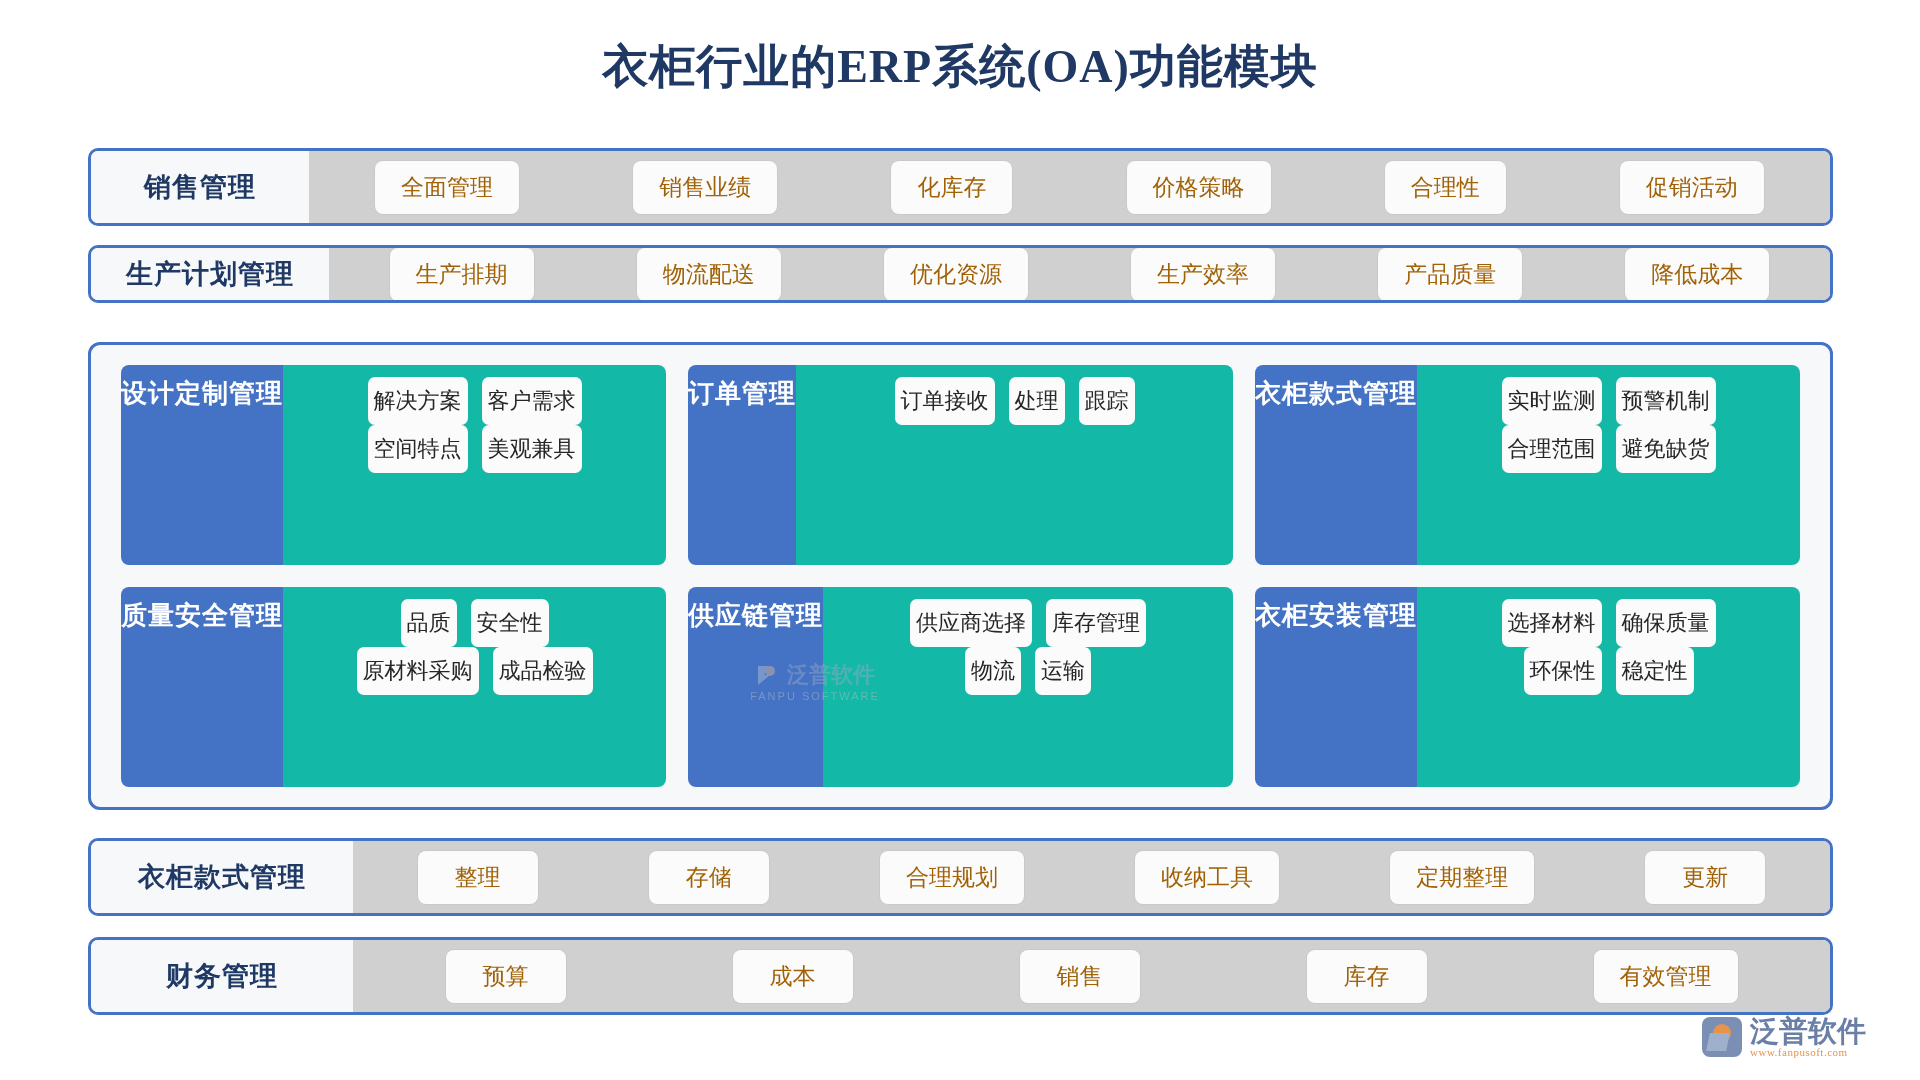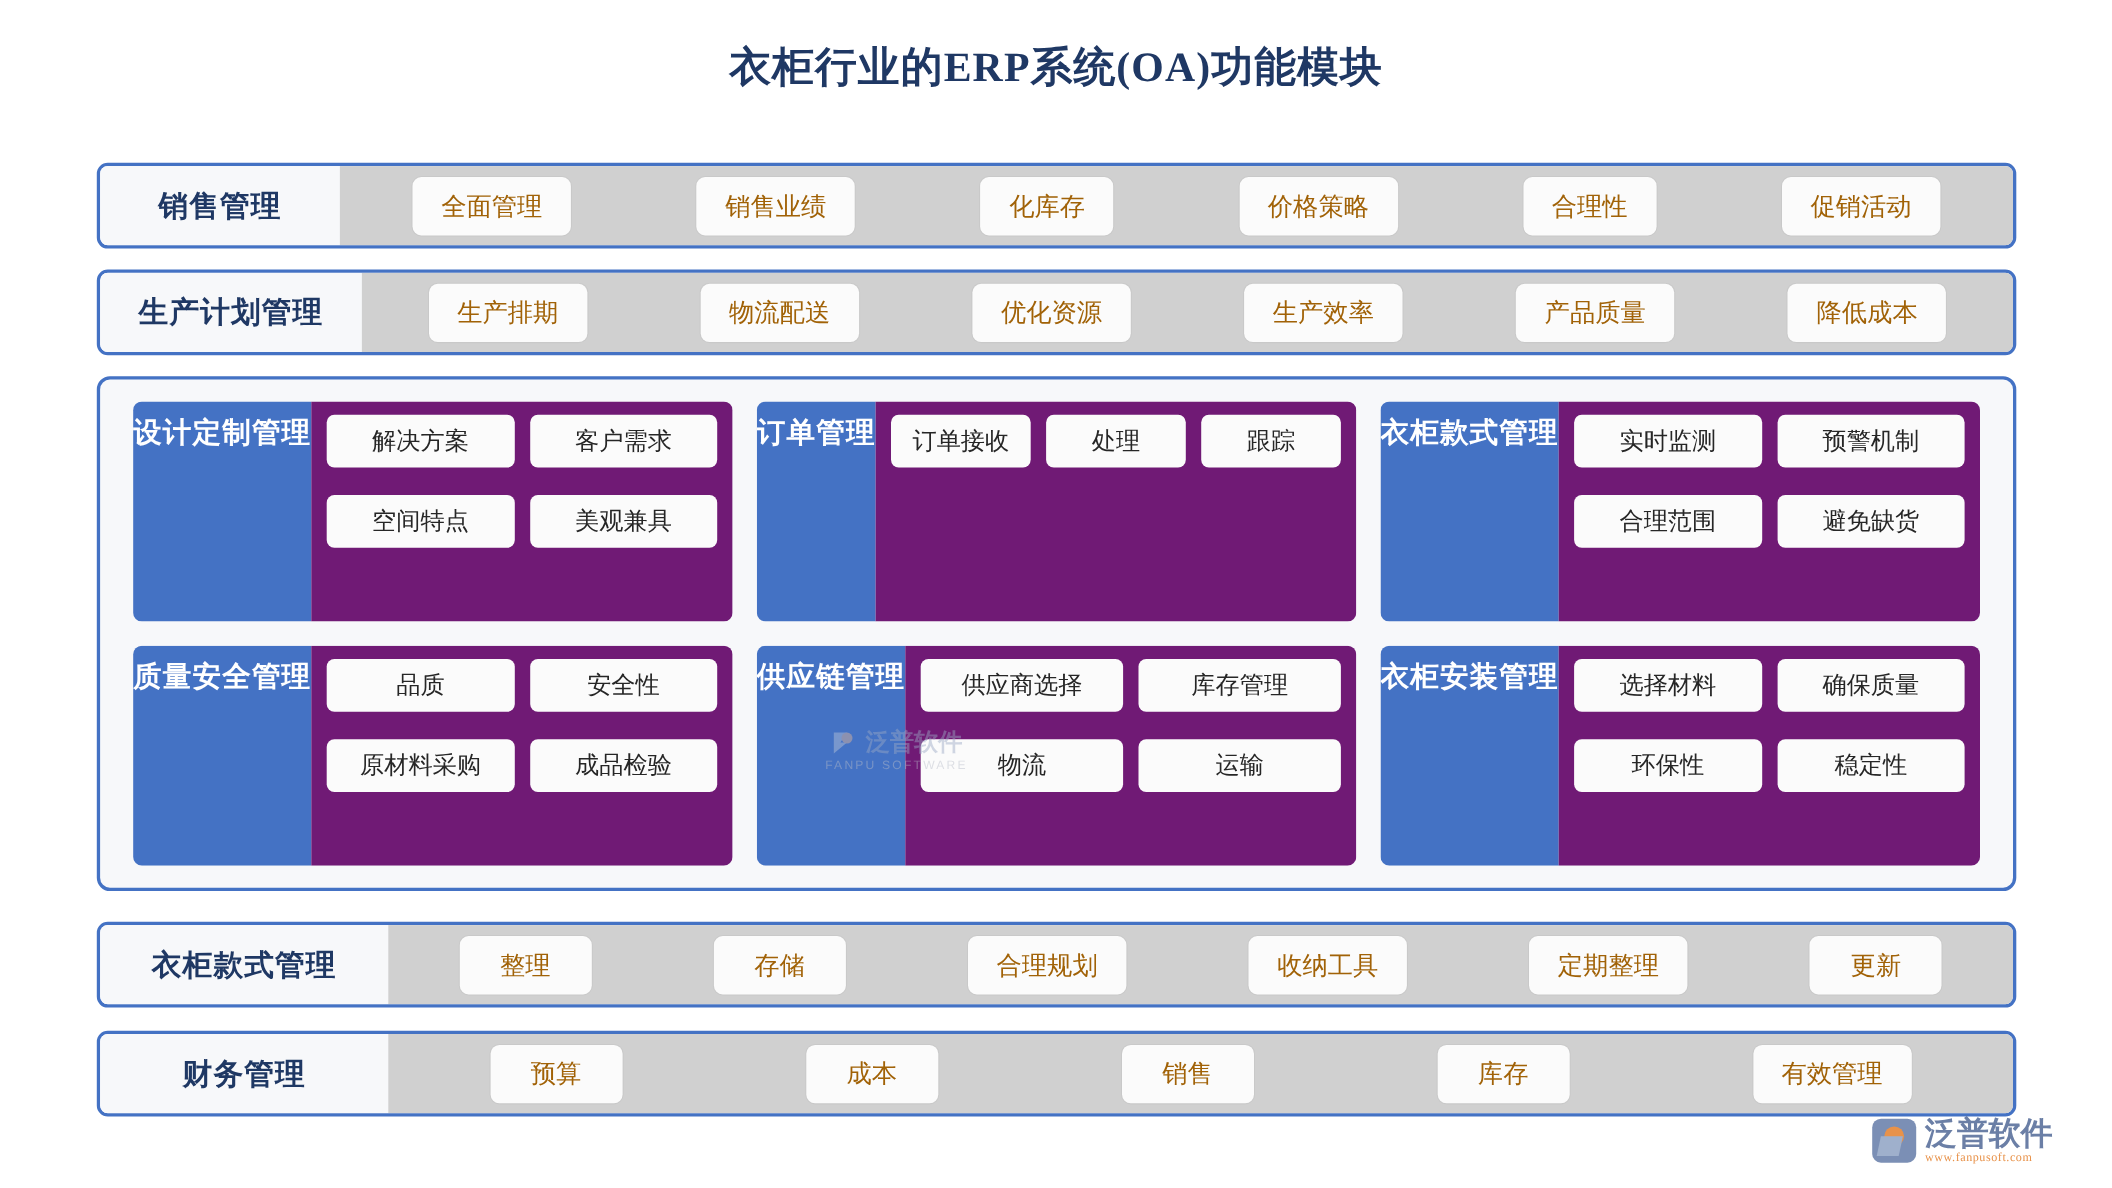--- a/index.html
+++ b/index.html
@@ -13,21 +13,21 @@
     position: relative;
     width: 1920px; height: 1080px;
     background: #ffffff;
   }
 
   
   .page-title {
     position: absolute;
     top: 36px; left: 0; width: 1920px;
     text-align: center;
-    font-size: 38px;
+    font-size: 46px;
     font-weight: bold;
     color: #1f3864;
     letter-spacing: 1px;
     font-family: "Liberation Serif", "DejaVu Serif", serif;
     white-space: nowrap;
   }
 
   
   .band {
     position: absolute;
@@ -67,21 +67,21 @@
     padding: 11px 26px;
     font-size: 23px;
     color: #a16207;
     white-space: nowrap;
     text-align: center;
     min-width: 120px;
     box-shadow: 0 0 0 1px rgba(0,0,0,0.03);
   }
 
   #band-sales   { top: 148px; height: 78px; }
-  #band-prod    { top: 245px; height: 78px; }
+  #band-prod    { top: 245px; height: 58px; }
   #band-style   { top: 838px; height: 78px; }
   #band-finance { top: 937px; height: 78px; }
 
   #band-prod .band-label { flex: 0 0 238px; }
   #band-style .band-label { flex: 0 0 262px; }
   #band-finance .band-label { flex: 0 0 262px; }
 
   
   #grid-panel {
     position: absolute;
@@ -108,25 +108,26 @@
     color: #ffffff;
     font-size: 26px;
     font-weight: bold;
     text-align: center;
     padding: 11px 0 12px;
     letter-spacing: 1px;
     white-space: nowrap;
   }
   .card-body {
     flex: 1 1 auto;
-    background: #701a75;
+    background: #14b8a6;
     padding: 12px 14px 16px;
     display: flex;
     flex-direction: column;
-    gap: 25px;
+    gap: 0;
+    align-items: center;
   }
   .card-row {
     display: flex;
     gap: 14px;
     justify-content: center;
   }
   .card-chip {
     flex: 1 1 0;
     background: #fbfbfb;
     border-radius: 7px;

